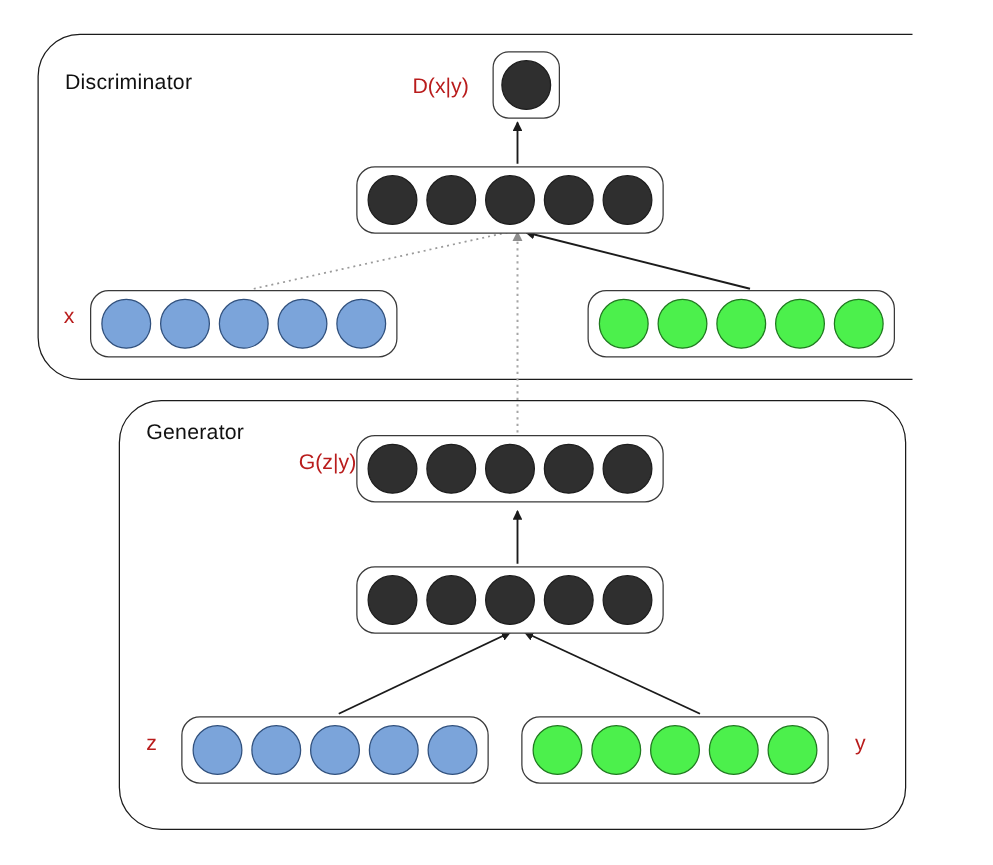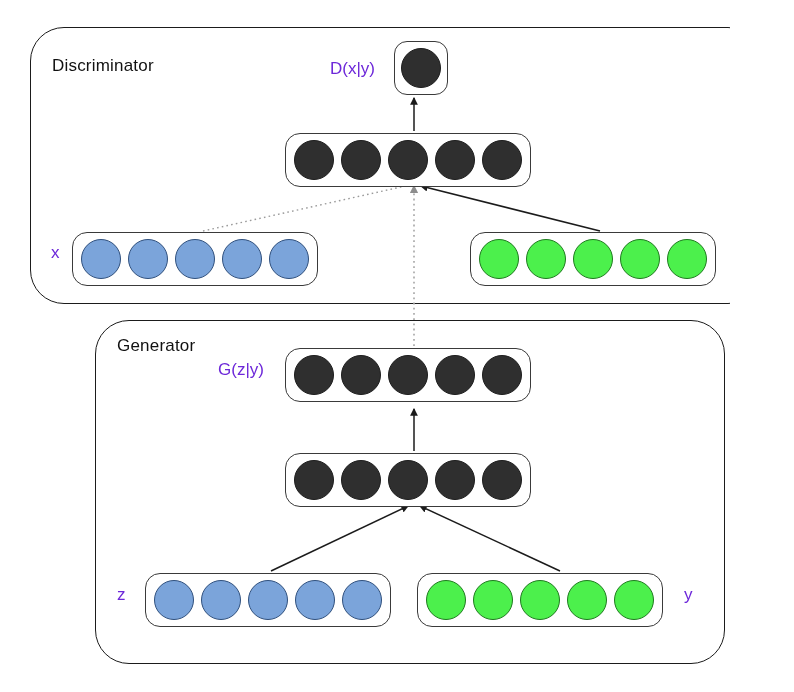--- a/index.html
+++ b/index.html
@@ -97,27 +97,27 @@
 
   
   #group-g-output { left: 285px; top: 348px; }
   #group-g-hidden { left: 285px; top: 453px; }
   #group-z        { left: 145px; top: 573px; }
   #group-y-gen    { left: 417px; top: 573px; }
 
   .side-label {
     position: absolute;
     font-size: 17px;
-    color: #6d28d9;
+    color: #b91c1c;
     white-space: nowrap;
   }
   #label-d-output { left: 330px; top: 59px; }
   #label-x        { left: 51px;  top: 243px; }
   #label-y-disc   { left: 737px; top: 243px; }
-  #label-g-output { left: 218px; top: 360px; }
+  #label-g-output { left: 239px; top: 360px; }
   #label-z        { left: 117px; top: 585px; }
   #label-y-gen    { left: 684px; top: 585px; }
 </style>
 </head>
 <body>
 
 <div id="canvas">
 
   <div class="panel" id="panel-discriminator"></div>
   <div class="panel" id="panel-generator"></div>

